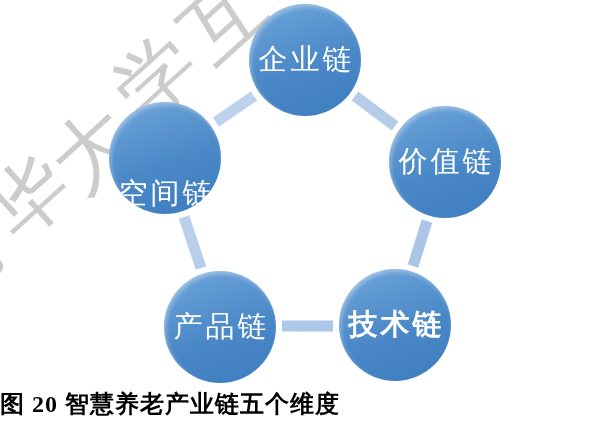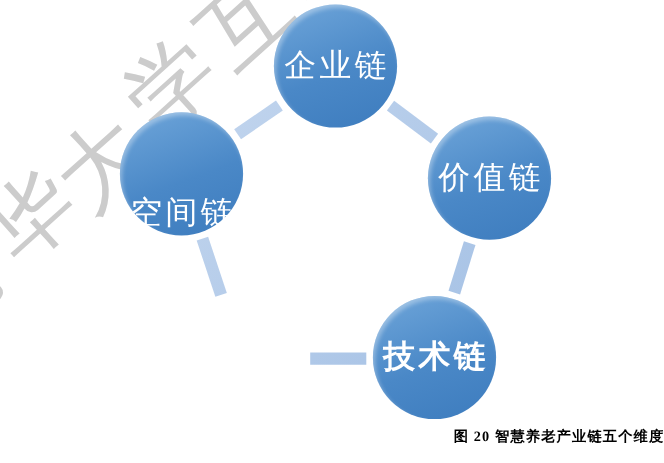--- a/index.html
+++ b/index.html
@@ -63,24 +63,24 @@
   .node-enterprise{left:249px;top:4px;}
   .node-space{left:109px;top:102px;align-items:flex-end;}
   .node-value{left:389px;top:106px;align-items:center;}
   .node-product{left:164px;top:271px;}
   .node-technology{left:339px;top:269px;font-weight:bold;}
   
   .caption{
     position:absolute;
     z-index:3;
     left:0;right:0;top:388px;
-    text-align:right;
+    text-align:left;
     font-family:"Liberation Serif",serif;
     font-weight:bold;
-    font-size:13px;
+    font-size:24px;
     color:var(--caption-color);
     letter-spacing:1px;
     white-space:pre;
   }
 </style>
 </head>
 <body>
 
 <div class="page">
 
@@ -109,19 +109,22 @@
 
   <div class="node node-enterprise">
     <span class="node-label">企业链</span>
   </div>
   <div class="node node-space">
     <span class="node-label">空间链</span>
   </div>
   <div class="node node-value">
     <span class="node-label">价值链</span>
   </div>
+  <div class="node node-product">
+    <span class="node-label">产品链</span>
+  </div>
   <div class="node node-technology">
     <span class="node-label">技术链</span>
   </div>
 
   <div class="caption">图 20 智慧养老产业链五个维度</div>
 
 </div>
 
 </body></html>

